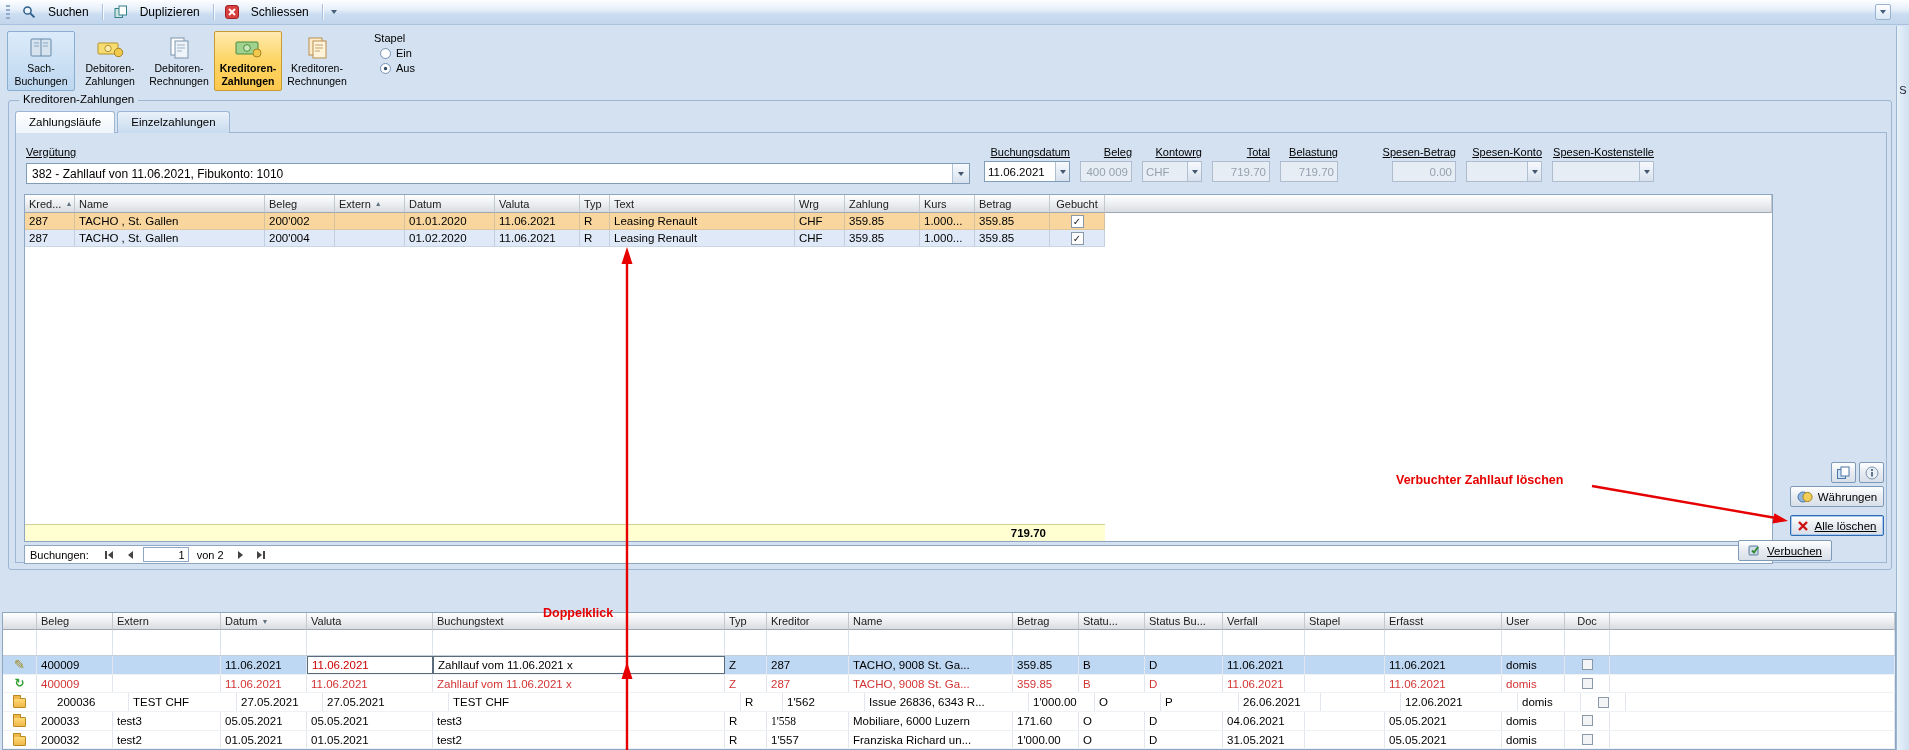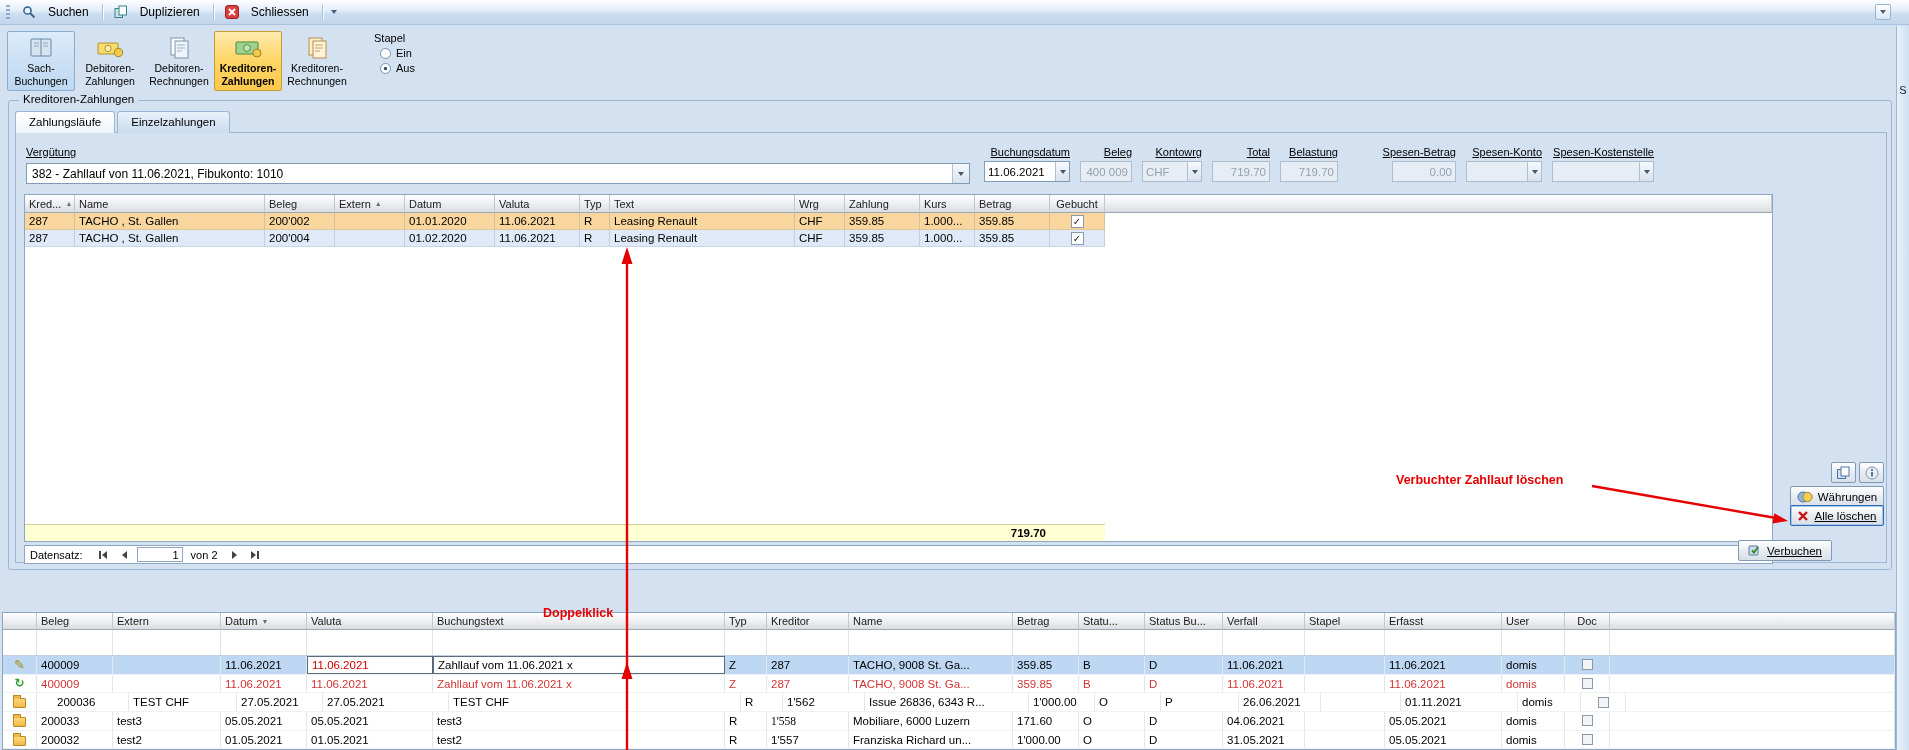--- a/index.html
+++ b/index.html
@@ -100,21 +100,21 @@
 
 
 .side-btn{position:absolute;width:94px;height:21px;border:1px solid #7d9ab8;border-radius:2px;
   background:linear-gradient(#ffffff,#eaeef3 45%,#d9dfe8);font-size:11.5px;font-family:inherit;
   display:flex;align-items:center;justify-content:center;gap:5px;cursor:default;}
 .mini-btn{position:absolute;width:25px;height:21px;border:1px solid #7d9ab8;border-radius:2px;
   background:linear-gradient(#ffffff,#eaeef3 45%,#d9dfe8);display:flex;align-items:center;justify-content:center;cursor:default;}
 #mini-1{left:1815px;top:329px;}
 #mini-2{left:1843px;top:329px;}
 #btn-waehrungen{left:1774px;top:353px;}
-#btn-alle{left:1774px;top:372px;border-color:#2f6cb5;box-shadow:inset 0 0 0 1px #a9c9ec;}
+#btn-alle{left:1774px;top:382px;border-color:#2f6cb5;box-shadow:inset 0 0 0 1px #a9c9ec;}
 #btn-alle .blabel,#btn-verbuchen .blabel{text-decoration:underline;}
 #btn-verbuchen{left:1722px;top:407px;}
 
 
 .bgrid{position:absolute;left:2px;top:612px;width:1894px;height:138px;background:#fff;border:1px solid #8fa6c2;
   display:flex;flex-direction:column;overflow:hidden;}
 .bgrid .g-header{height:17px;}
 .filter-row{display:flex;height:26px;flex:0 0 auto;background:#fff;border-bottom:1px solid #c6d0dc;}
 .filter-row .gc{border-right:1px solid #dde3ea;background:#fff;}
 #bg-rows{display:flex;flex-direction:column;}
@@ -419,21 +419,21 @@
         </div>
       <div class="g-fill"></div>
       <div class="g-summarywrap">
         <div class="g-summary" id="mg-summary" style="width: 1080px;">
           <span class="sumval" id="mg-sumval" style="left: 950px; width: 75px;">719.70</span>
         </div>
       </div>
     </div>
 
     <div class="navigator">
-      <span class="nav-label">Datensatz:</span>
+      <span class="nav-label">Buchungen:</span>
       <span class="nav-btn">
           <i class="nav-bar"></i>
           <i class="tl"></i>
         </span>
       <span class="nav-btn">
           <i class="tl"></i>
         </span>
       <input class="nav-input" value="1" style="">
       <span class="nav-von"><span>von</span> <span>2</span></span>
       <span class="nav-btn">
@@ -617,21 +617,21 @@
         <div class="gc" style="width: 126px;">27.05.2021</div>
         <div class="gc" style="width: 292px;">TEST CHF</div>
         <div class="gc" style="width: 42px;">R</div>
         <div class="gc ar" style="width: 82px;">1'562</div>
         <div class="gc" style="width: 164px;">Issue 26836, 6343 R...</div>
         <div class="gc ar" style="width: 66px;">1'000.00</div>
         <div class="gc" style="width: 66px;">O</div>
         <div class="gc" style="width: 78px;">P</div>
         <div class="gc" style="width: 82px;">26.06.2021</div>
         <div class="gc" style="width: 80px;"></div>
-        <div class="gc" style="width: 117px;">01.11.2021</div>
+        <div class="gc" style="width: 117px;">12.06.2021</div>
         <div class="gc" style="width: 63px;">domis</div>
         <div class="gc ac" style="width: 45px;">
           <span class="cb sm"></span>
         </div>
         <div class="gc fill"></div>
       </div>
       <div class="brow">
         <div class="gc ac" style="width: 34px;">
           <span class="ric ric-folder"></span>
         </div>

